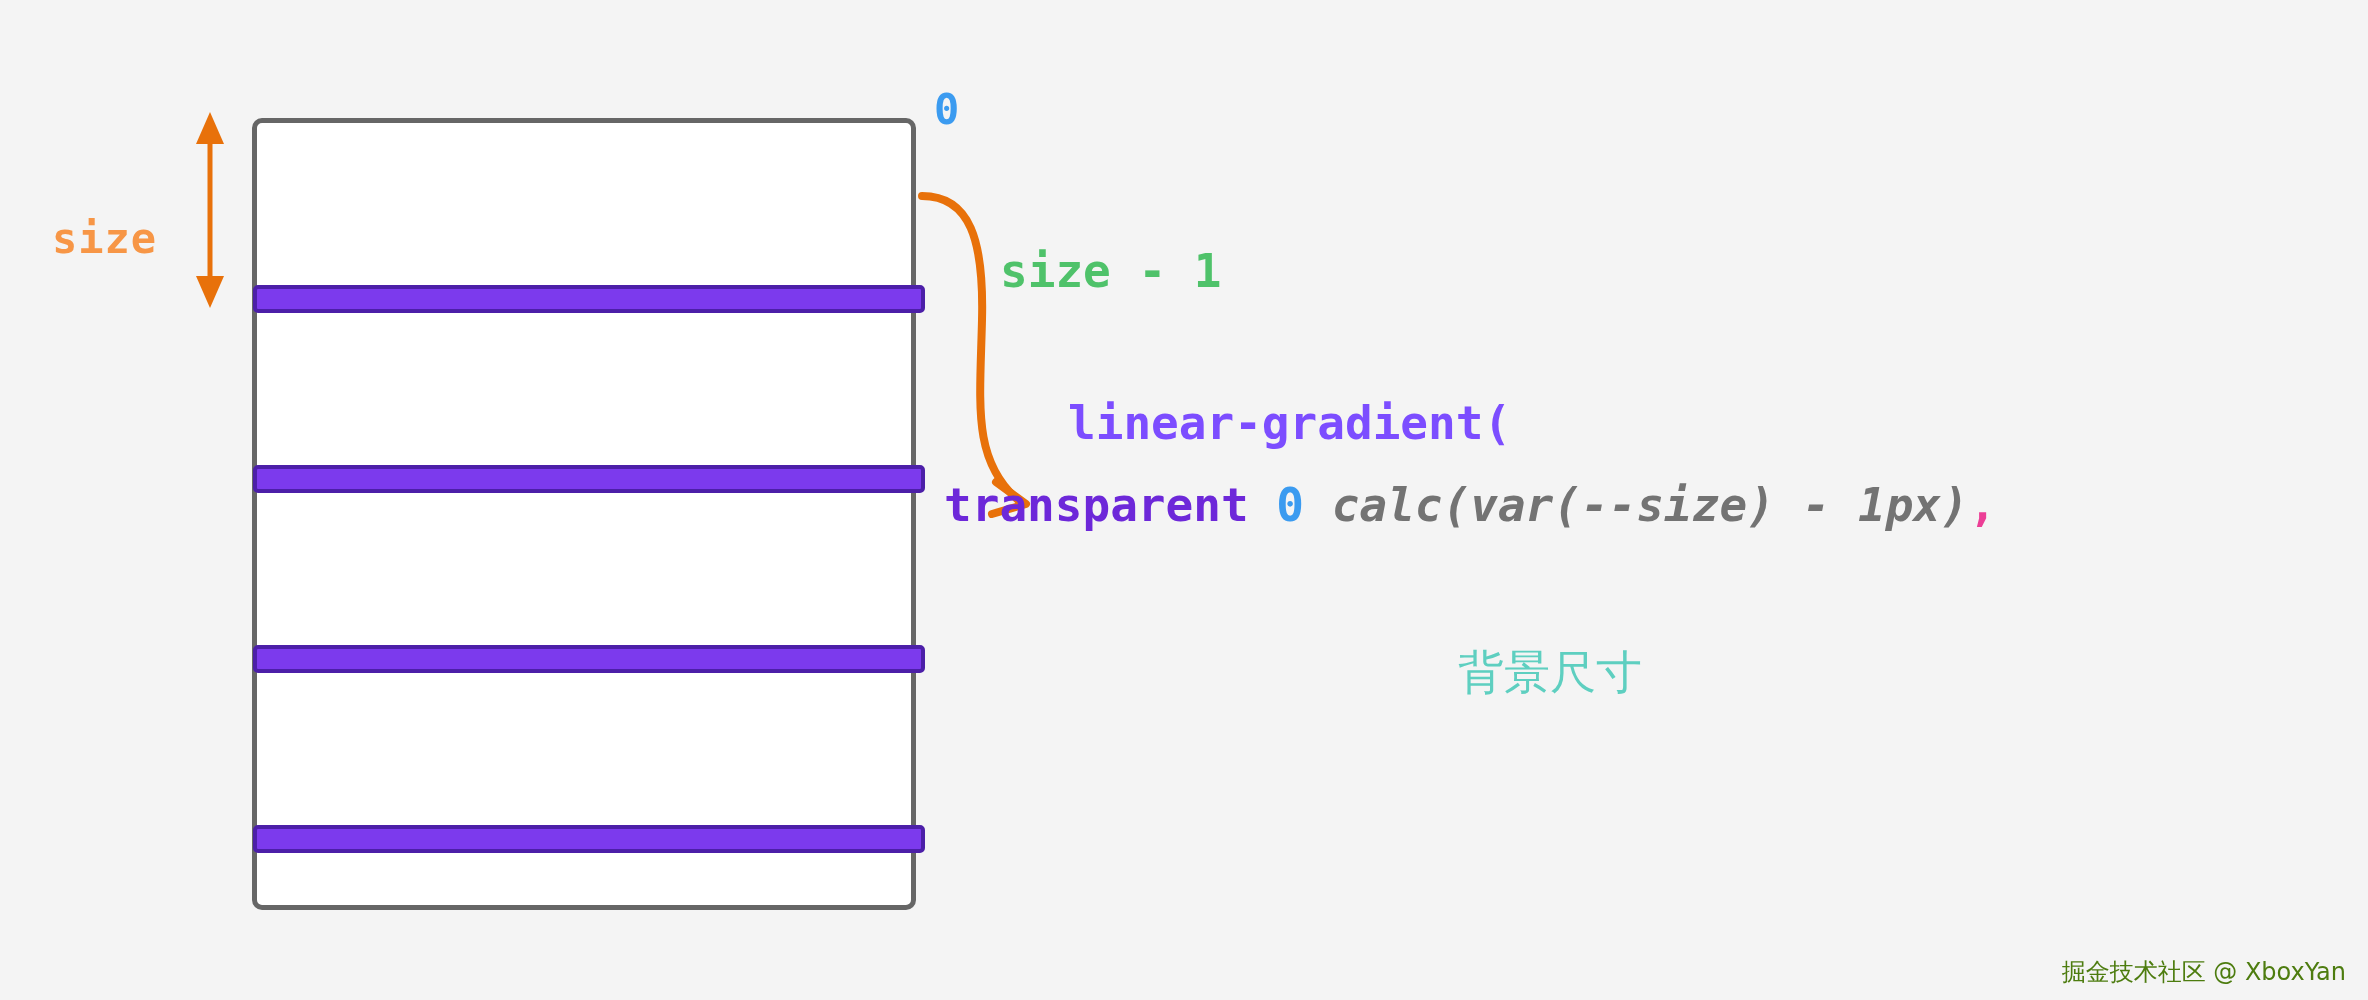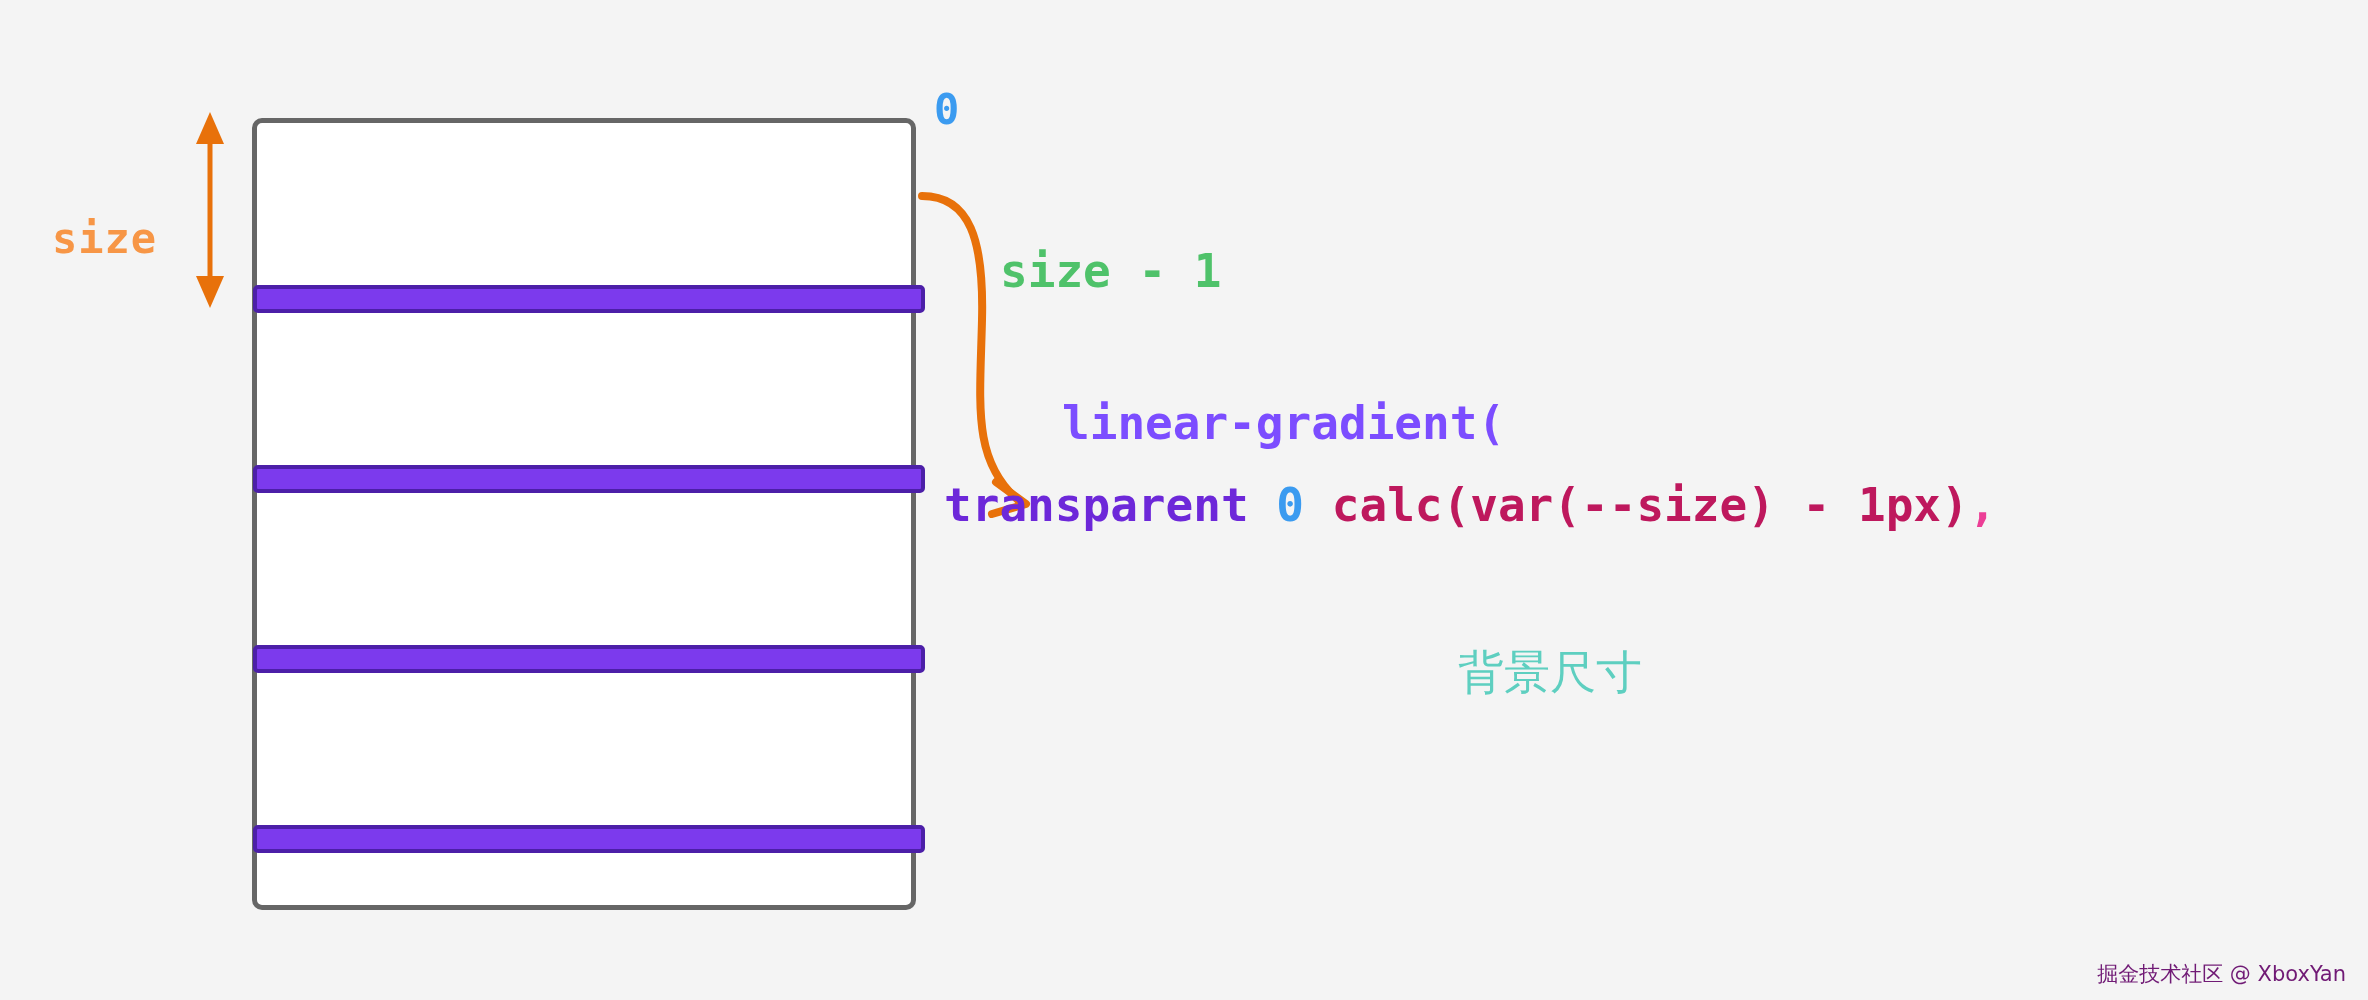--- a/index.html
+++ b/index.html
@@ -99,49 +99,49 @@
   .code-block {
     position: absolute;
     left: 1040px;
     top: 382px;
     font-size: 46px;
     font-weight: 700;
     line-height: 82px;
     white-space: nowrap;
   }
   .code-line { display: block; }
-  .code-line.indent-1 { margin-left: 22px; }
+  .code-line.indent-1 { margin-left: 28px; }
   .code-line.outdent { margin-left: -96px; }
 
   .t-func    { color: #7c4dff; }
   .t-orange  { color: #6d28d9; }
   .t-blue    { color: #3b9bf0; }
-  .t-green   { color: #be185d; }
+  .t-green   { color: #737373; font-style: italic; }
   .t-pink    { color: #ec3e96; }
   .t-teal    { color: #35c4b5; }
   .t-purple  { color: #7c3aed; }
 
   .cn-label {
     position: absolute;
     left: 1458px;
     top: 642px;
     font-size: 46px;
     font-weight: 500;
     color: #5ecfc0;
     font-family: Liberation Serif, serif;
     white-space: nowrap;
   }
 
   
   .watermark {
     position: absolute;
     right: 22px;
     bottom: 12px;
-    font-size: 21px;
-    color: #701a75;
+    font-size: 24px;
+    color: #4d7c0f;
     font-family: "DejaVu Sans", "Liberation Sans", sans-serif;
     white-space: nowrap;
   }
 </style>
 </head>
 <body>
 
 <div id="stage">
 
   <div class="demo-box">

